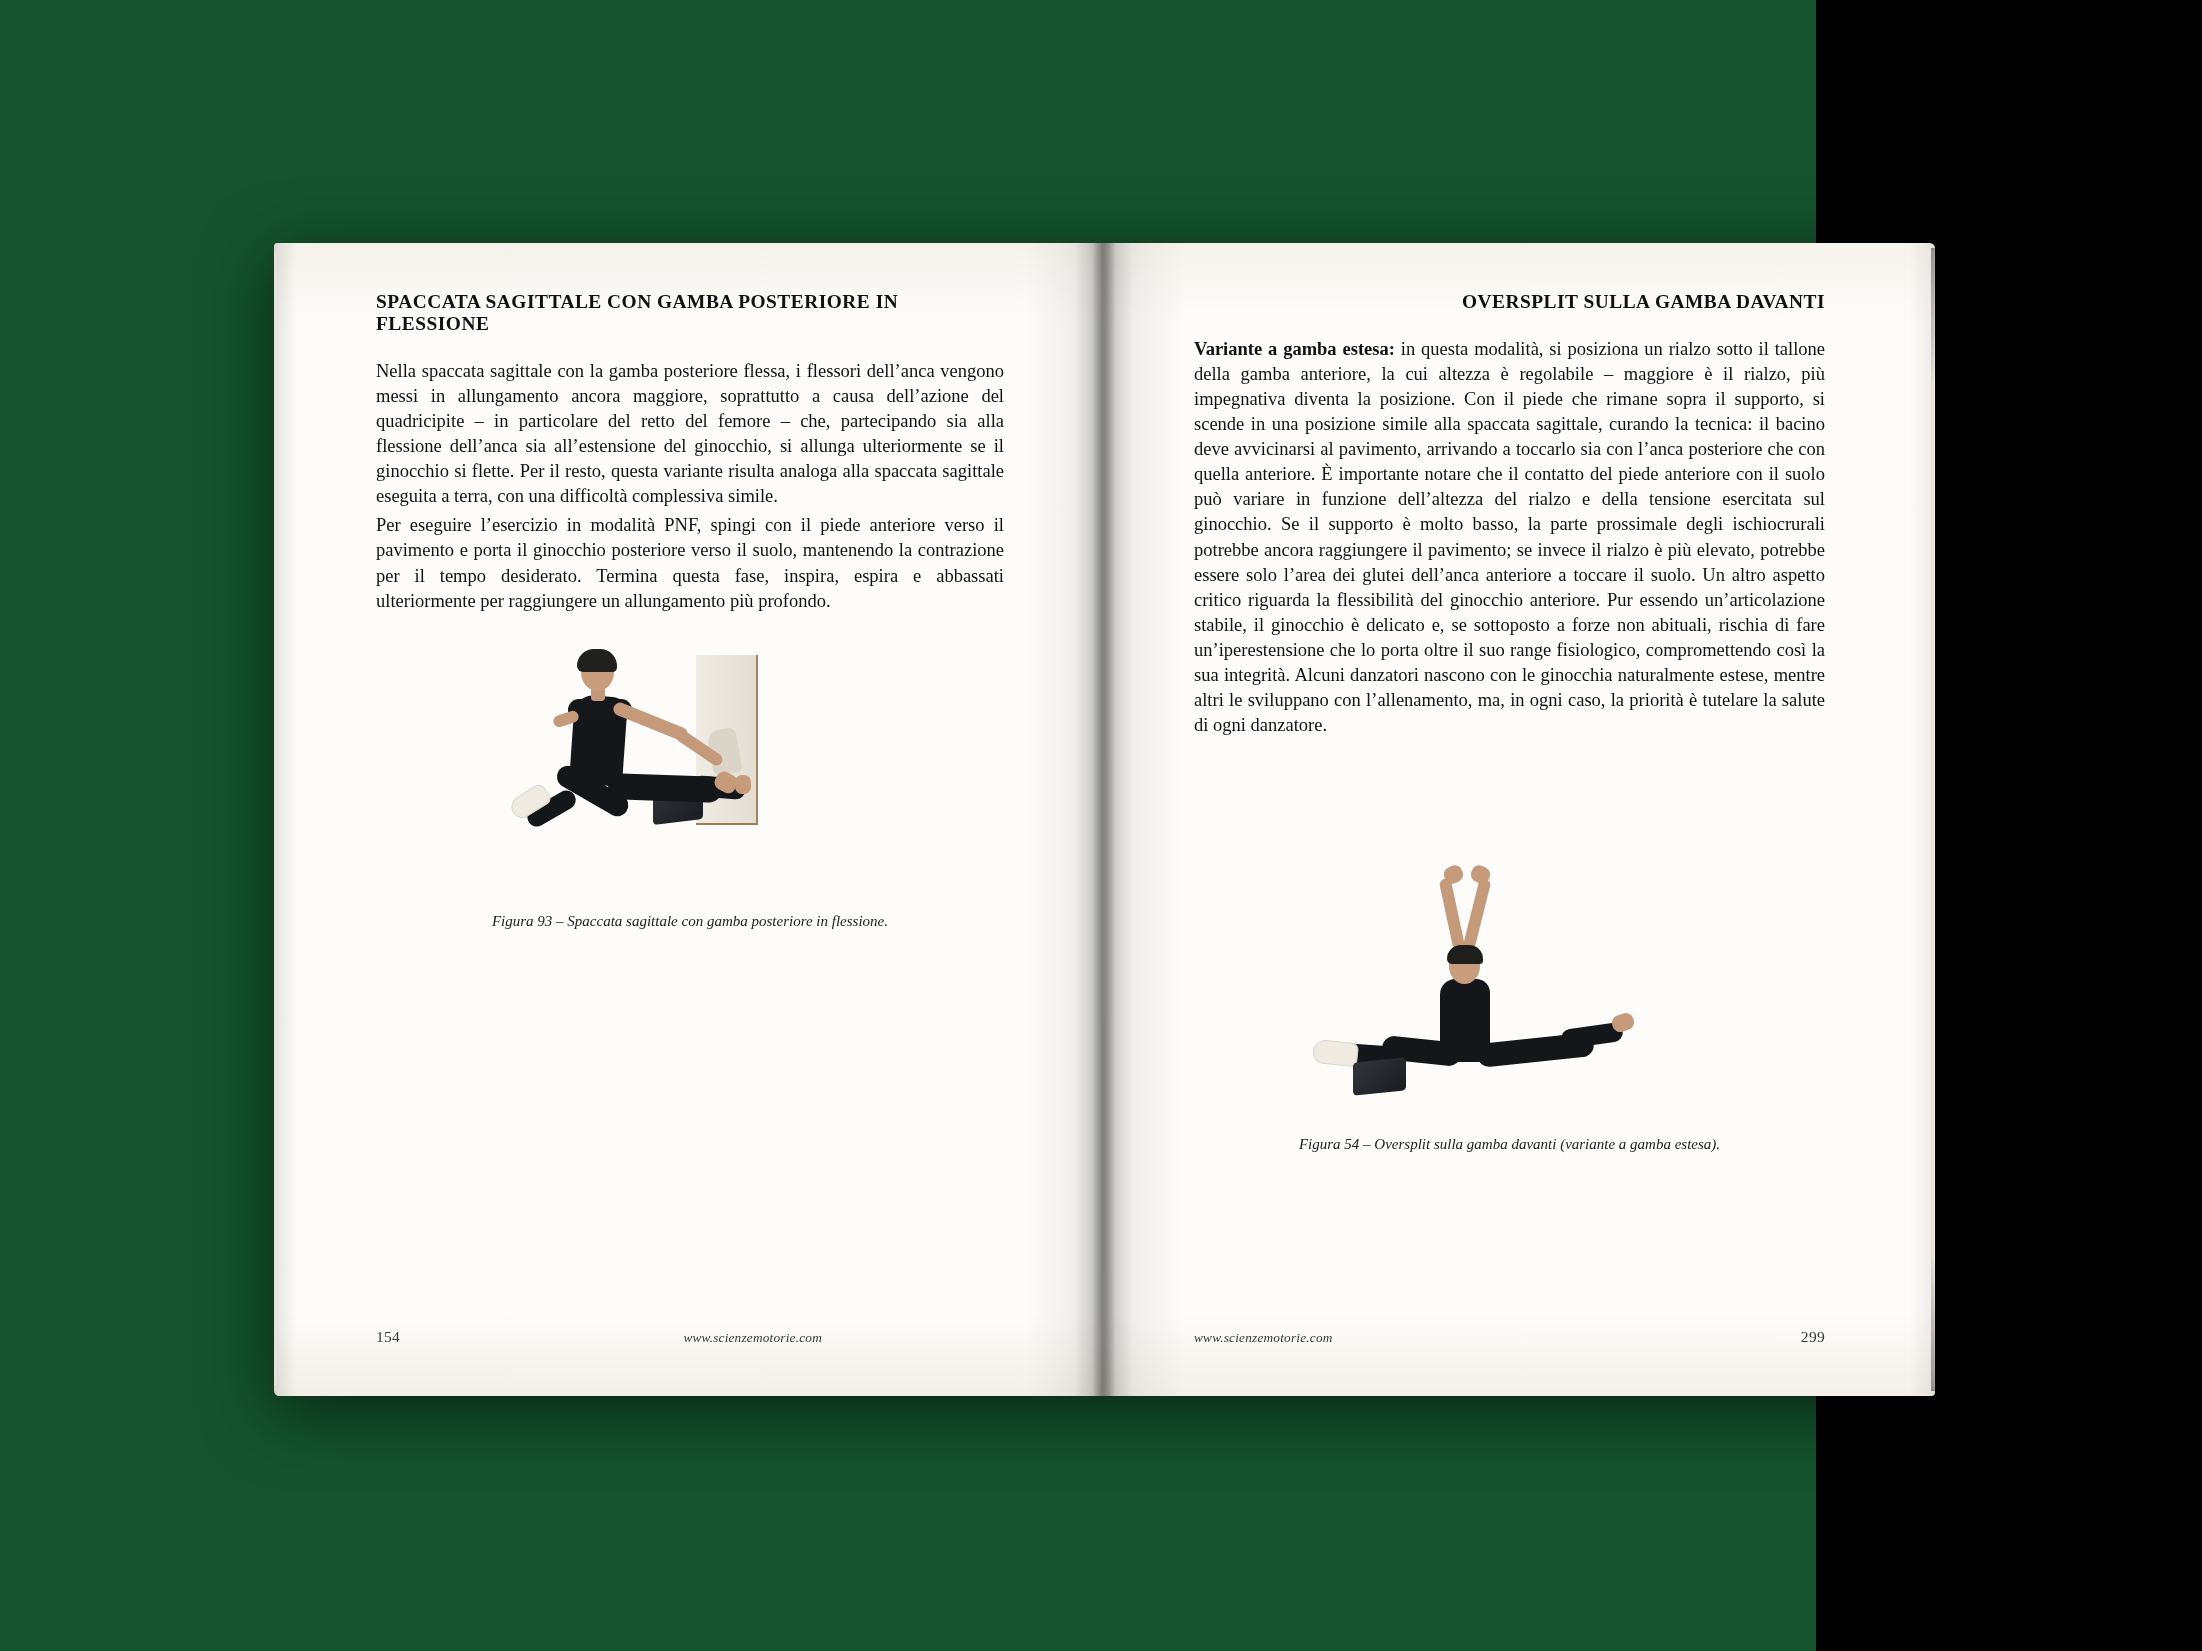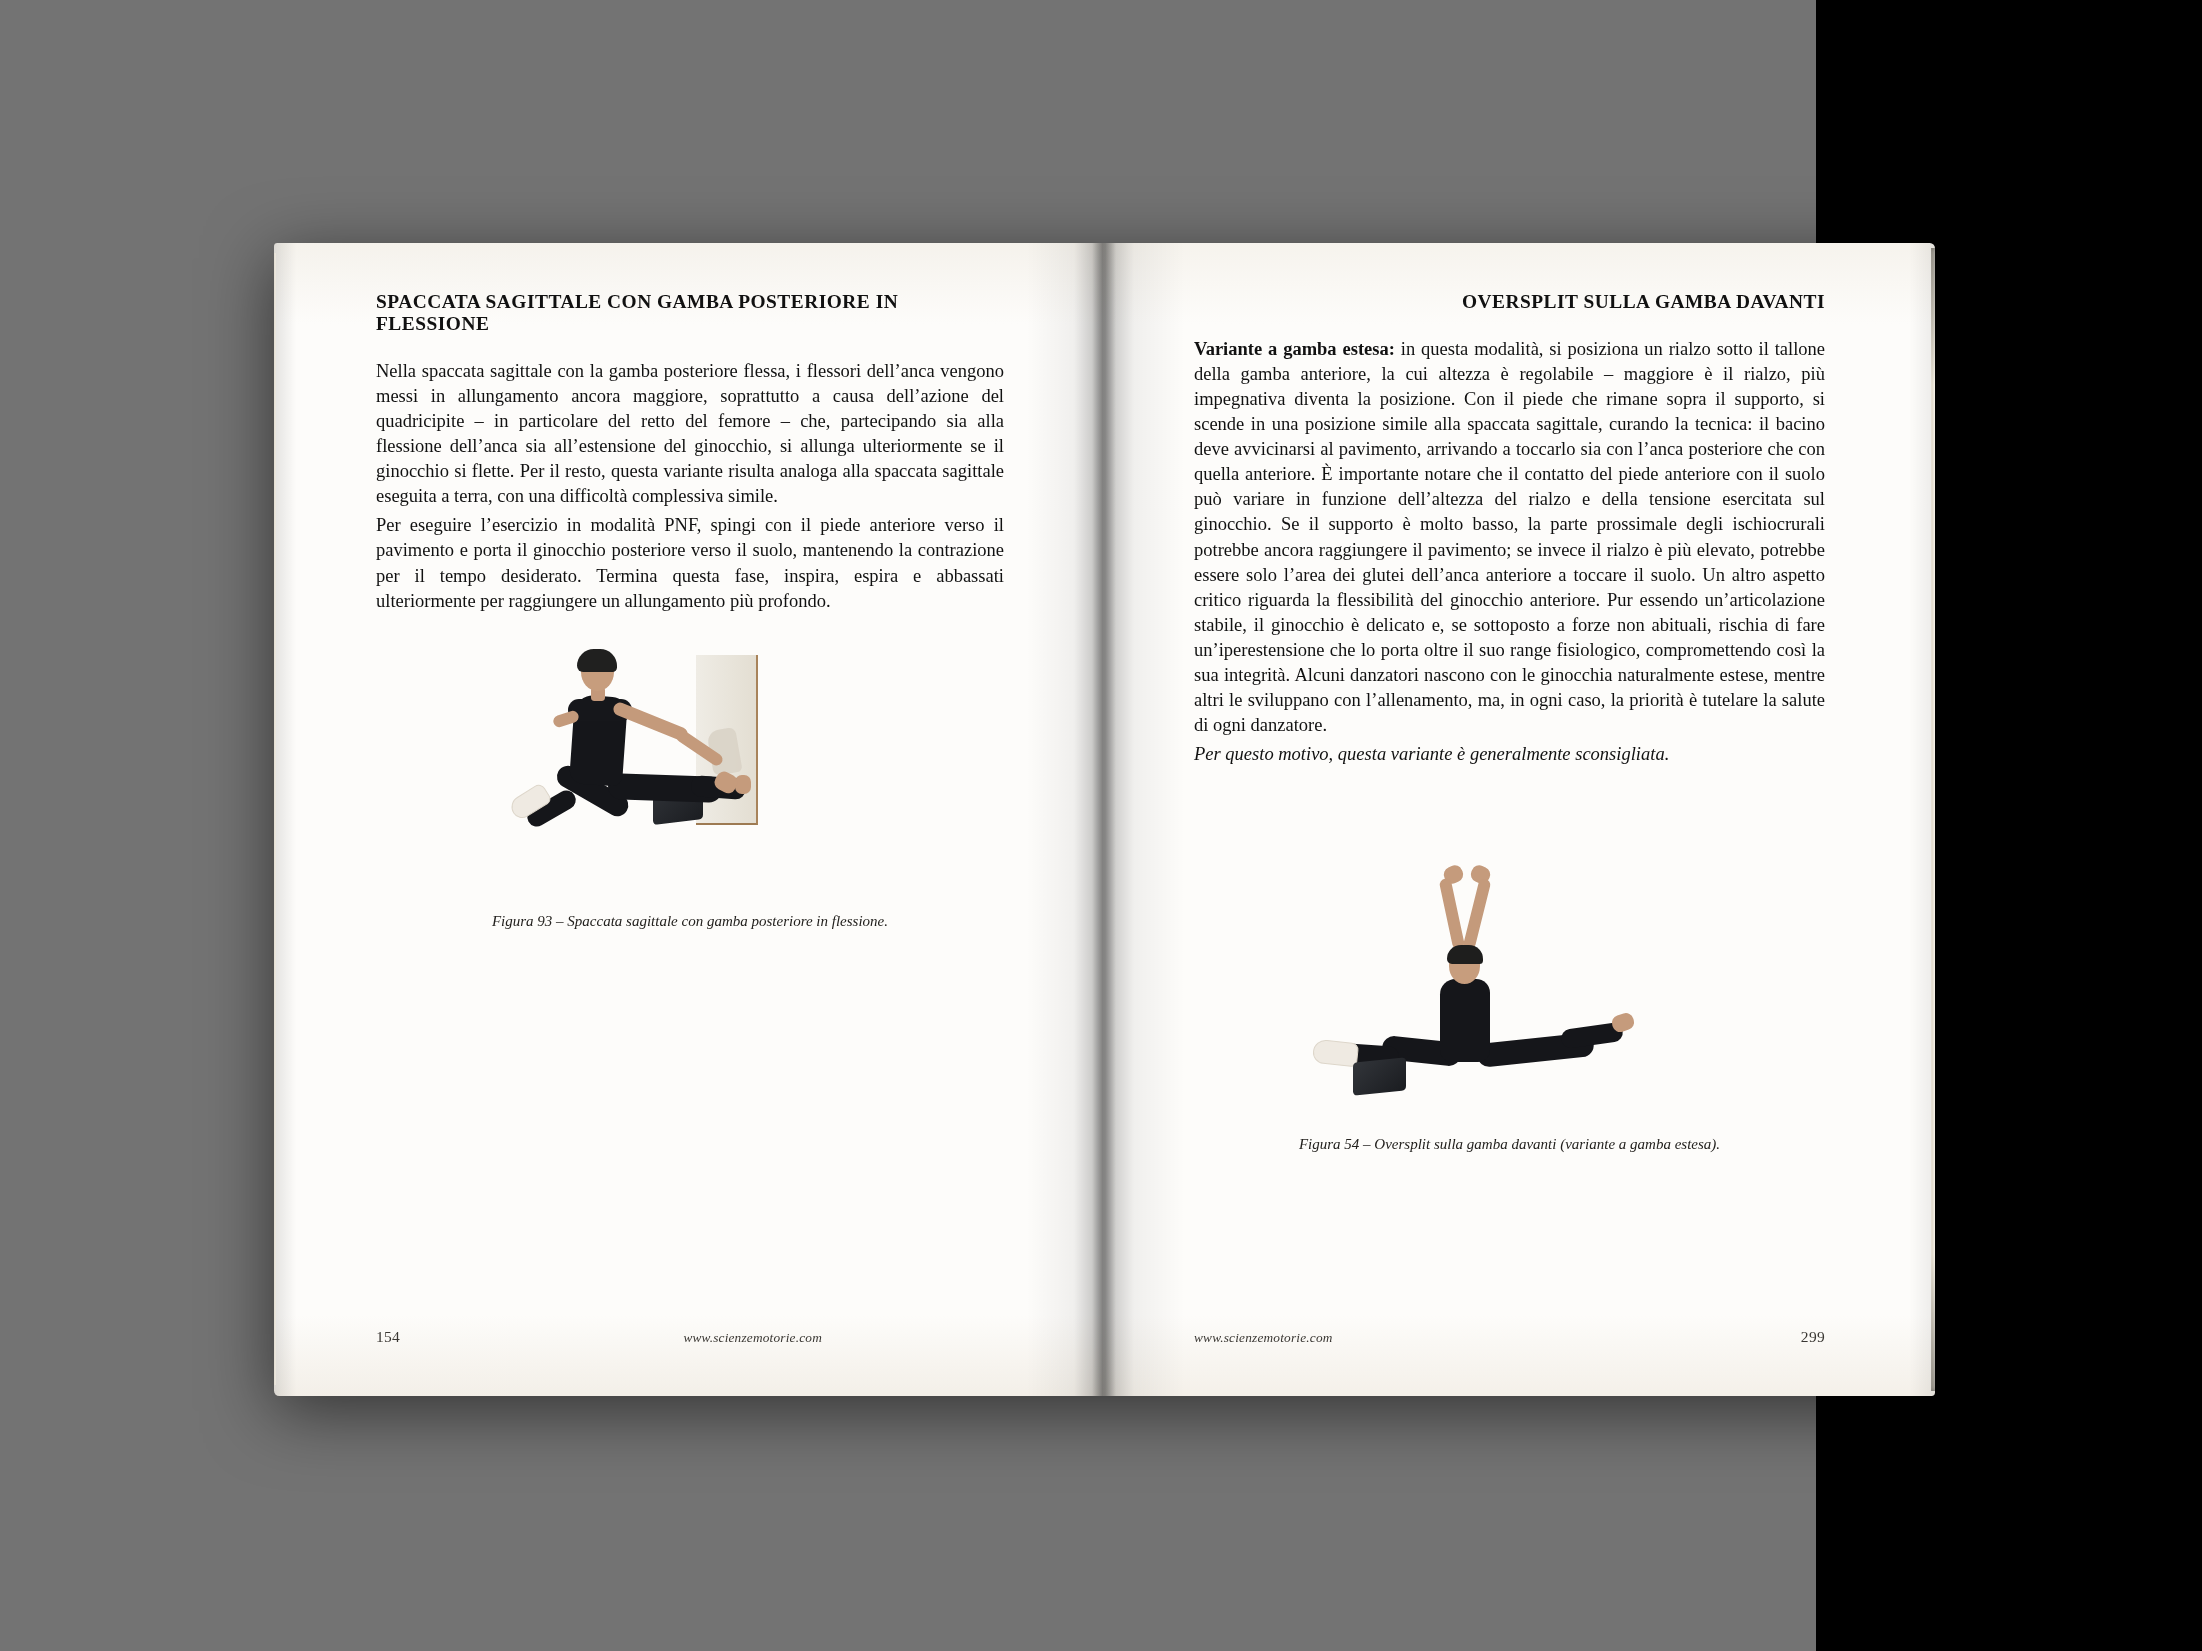--- a/index.html
+++ b/index.html
@@ -14,21 +14,21 @@
   }
   body {
     font-family: "Liberation Serif", serif;
     color: #111;
   }
 
   .stage {
     position: relative;
     width: 1816px;
     height: 1652px;
-    background: #737373;
+    background: #14532d;
   }
 
   
   .book {
     position: absolute;
     left: 274px;
     top: 243px;
     width: 1661px;
     height: 1153px;
     display: flex;
@@ -395,21 +395,20 @@
       </div>
     </div>
 
     <div class="page page-right">
       <div class="edge-right"></div>
 
       <div class="content">
         <h2 class="chapter-title">OVERSPLIT SULLA GAMBA DAVANTI</h2>
 
         <p class="body"><span class="lead">Variante a gamba estesa:</span><span> in questa modalità, si posiziona un rialzo sotto il tallone della gamba anteriore, la cui altezza è regolabile – maggiore è il rialzo, più impegnativa diventa la posizione. Con il piede che rimane sopra il supporto, si scende in una posizione simile alla spaccata sagittale, curando la tecnica: il bacino deve avvicinarsi al pavimento, arrivando a toccarlo sia con l’anca posteriore che con quella anteriore. È importante notare che il contatto del piede anteriore con il suolo può variare in funzione dell’altezza del rialzo e della tensione esercitata sul ginocchio. Se il supporto è molto basso, la parte prossimale degli ischiocrurali potrebbe ancora raggiungere il pavimento; se invece il rialzo è più elevato, potrebbe essere solo l’area dei glutei dell’anca anteriore a toccare il suolo. Un altro aspetto critico riguarda la flessibilità del ginocchio anteriore. Pur essendo un’articolazione stabile, il ginocchio è delicato e, se sottoposto a forze non abituali, rischia di fare un’iperestensione che lo porta oltre il suo range fisiologico, compromettendo così la sua integrità. Alcuni danzatori nascono con le ginocchia naturalmente estese, mentre altri le sviluppano con l’allenamento, ma, in ogni caso, la priorità è tutelare la salute di ogni danzatore.</span></p>
-        <p class="body italic">Per questo motivo, questa variante è generalmente sconsigliata.</p>
 
         <div class="figure fig-right">
           <div class="fig-canvas">
             <div class="scene2">
               <div class="d2">
                 <div class="d2-handsR"></div>
                 <div class="d2-handsL"></div>
                 <div class="d2-armR"></div>
                 <div class="d2-armL"></div>
                 <div class="d2-legR"></div>

